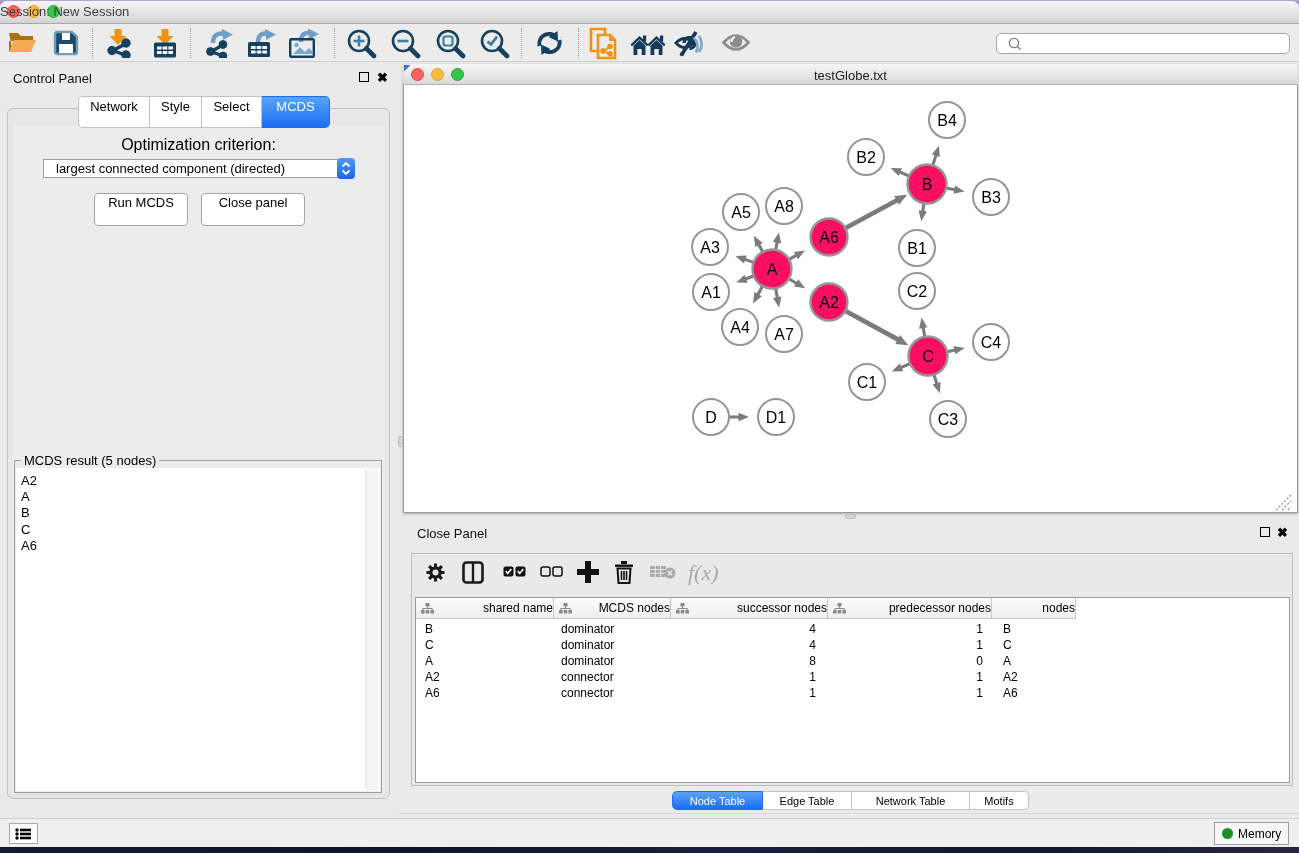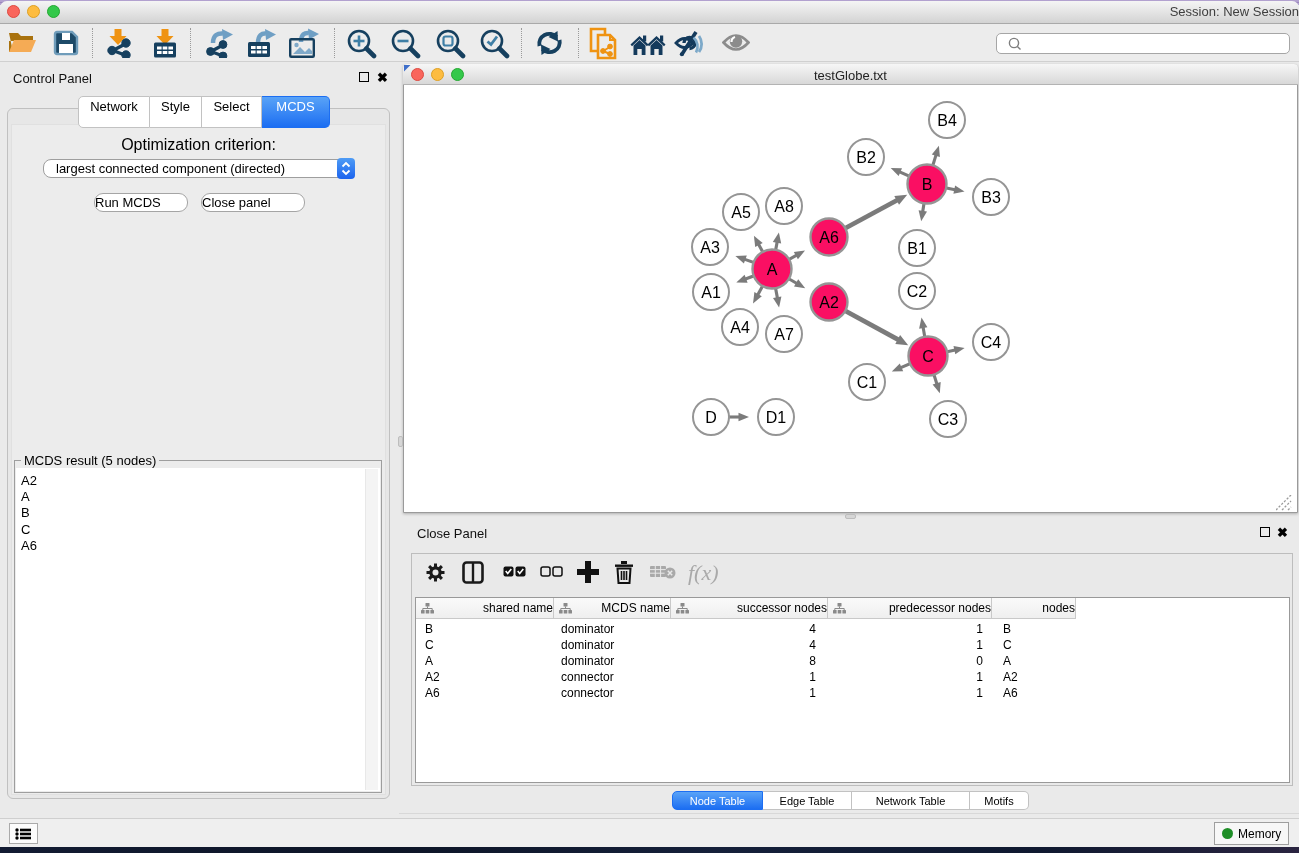--- a/index.html
+++ b/index.html
@@ -1,36 +1,36 @@
 <!DOCTYPE html>
 <html><head><meta charset="utf-8"><style>
 *{margin:0;padding:0;box-sizing:border-box}
 html,body{width:1299px;height:853px;overflow:hidden;background:#ececec;font-family:"Liberation Sans",sans-serif;position:relative}
 .abs{position:absolute}
 #titlebar{left:0;top:1px;width:1299px;height:23px;background:linear-gradient(#f5f5f5,#d3d3d3);border-radius:7px 7px 0 0;border-bottom:1px solid #a9a9a9}
 .tl{width:13px;height:13px;border-radius:50%;top:5px}
-#title{width:100%;top:4px;text-align:right;font-size:13px;color:#3e3e3e}
+#title{width:100%;top:4px;text-align:left;font-size:13px;color:#3e3e3e}
 #toolbar{left:0;top:25px;width:1299px;height:36px;background:#ececec}
 .sep{width:1px;top:28px;height:30px;border-left:1px dotted #9a9a9a}
 #mainbg{left:0;top:61px;width:1299px;height:757px;background:#eaeaea}
 #statusbar{left:0;top:818px;width:1299px;height:29px;background:#efefef;border-top:1px solid #cfcfcf}
 #deskbottom{left:0;top:847px;width:1299px;height:6px;background:linear-gradient(90deg,#121b32,#0d1527 30%,#15203a 55%,#0f1930 80%,#2a2440)}
 .panel-title{font-size:13px;color:#111}
 .wbtn{width:10px;height:10px;border:1.6px solid #000;background:transparent;top:72px}
 .xbtn{font-size:13px;font-weight:bold;color:#000;top:70px}
 .tabrow{height:32px;display:flex}
 .tab{font-size:13px;background:#fff;border:1px solid #c2c2c2;border-left:none;color:#000;text-align:center;line-height:19px}
 .tab.first{border-left:1px solid #c2c2c2;border-radius:5px 0 0 5px}
 .tab.last{border-radius:0 5px 5px 0}
 .tab.sel{background:linear-gradient(#59a3f7,#1c6ef2);color:#fff;border-color:#1c6ef2}
 #cpane{left:7px;top:108px;width:383px;height:691px;border:1px solid #c0c0c0;border-radius:6px;background:#e7e7e7}
 #cpinner{left:11px;top:124px;width:375px;height:671px;background:#ececec;border:1px solid #e0e0e0}
-#dropdown{left:43px;top:159px;width:311px;height:19px;background:#fff;border:1px solid #9e9e9e;border-radius:8px;font-size:13px;line-height:17px;padding-left:12px}
+#dropdown{left:43px;top:159px;width:311px;height:19px;background:#fff;border:1px solid #9e9e9e;border-radius:0;font-size:13px;line-height:17px;padding-left:12px}
 #spinner{left:337px;top:158px;width:18px;height:21px;background:linear-gradient(#4f9cf5,#1b63ee);border-radius:4px;}
-.btn{height:19px;background:#fff;border:1px solid #a5a5a5;border-radius:9px;font-size:13px;text-align:left;line-height:17px;top:193px}
+.btn{height:33px;background:#fff;border:1px solid #a5a5a5;border-radius:4px;font-size:13px;text-align:center;line-height:17px;top:193px}
 #fieldset{left:14px;top:460px;width:368px;height:333px;border:1px solid #9e9e9e}
 #fslegend{left:21px;top:453px;background:#ececec;font-size:13px;padding:0 3px}
 #listbox{left:16px;top:468px;width:364px;height:323px;background:#fff}
 #listscroll{left:365px;top:469px;width:13px;height:321px;background:#f4f4f4;border-left:1px solid #e8e8e8}
 .listitem{font-size:13px;color:#000}
 #netwin{left:403px;top:64px;width:895px;height:449px;background:#fff;border:1px solid #9a9a9a;border-radius:4px 4px 0 0;box-shadow:0 1px 3px rgba(0,0,0,.25)}
 #nettitle{left:0;top:0;width:100%;height:21px;background:linear-gradient(#f6f6f6,#d8d8d8);border-bottom:1px solid #b3b3b3;border-radius:4px 4px 0 0}
 .tl2{width:13px;height:13px;border-radius:50%;top:4px}
 #ttoolbox{left:411px;top:553px;width:882px;height:233px;background:#e9e9e9;border:1px solid #bdbdbd}
 #ttable{left:415px;top:597px;width:875px;height:186px;background:#fff;border:1px solid #999}
@@ -372,21 +372,21 @@
       <line x1="10.6" y1="1" x2="10.6" y2="12"></line>
     </g>
 <circle cx="20" cy="8" r="5.5" fill="#a9a9a9"></circle>
     <path d="M17.8 5.8 L22.2 10.2 M22.2 5.8 L17.8 10.2" stroke="#e9e9e9" stroke-width="1.5"></path>
 </svg>
 <div class="abs" style="left:688px;top:560px;font-family:'Liberation Serif',serif;font-style:italic;font-size:22px;color:#a9a9a9">f(x)</div>
 
 <div class="abs" id="ttable"></div>
 
 <div class="abs th" style="left:416px;width:138px">shared name</div>
-<div class="abs th" style="left:554px;width:117px">MCDS name</div>
+<div class="abs th" style="left:554px;width:117px">MCDS nodes</div>
 <div class="abs th" style="left:671px;width:157px">successor nodes</div>
 <div class="abs th" style="left:828px;width:164px">predecessor nodes</div>
 <div class="abs th" style="left:992px;width:84px">nodes</div>
 
 <svg class="abs" style="left:421px;top:603px" width="13" height="11">
     <g fill="#8a8a8a">
       <rect x="4.5" y="0" width="4" height="3.4" rx="0.5"></rect>
       <rect x="0" y="7" width="3.6" height="3.6" rx="0.5"></rect>
       <rect x="4.7" y="7" width="3.6" height="3.6" rx="0.5"></rect>
       <rect x="9.4" y="7" width="3.6" height="3.6" rx="0.5"></rect>

